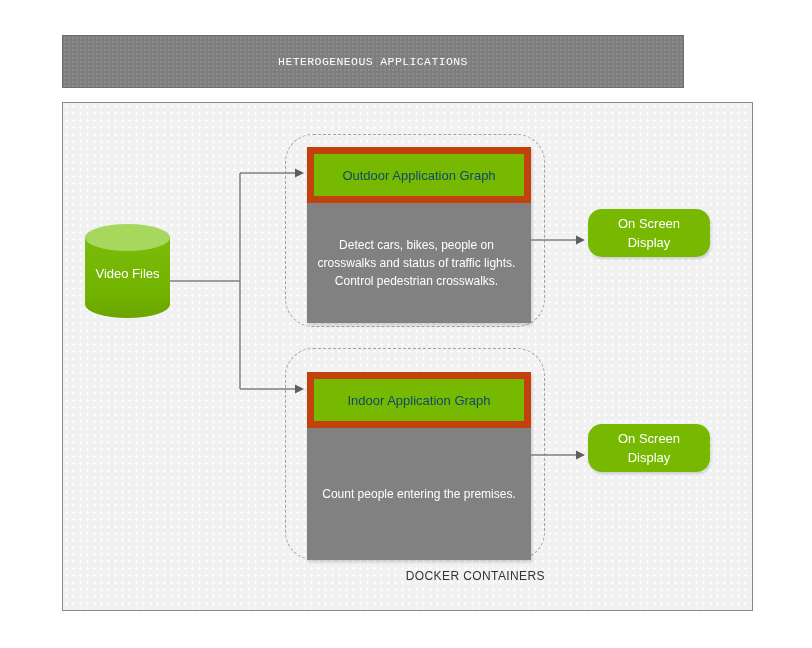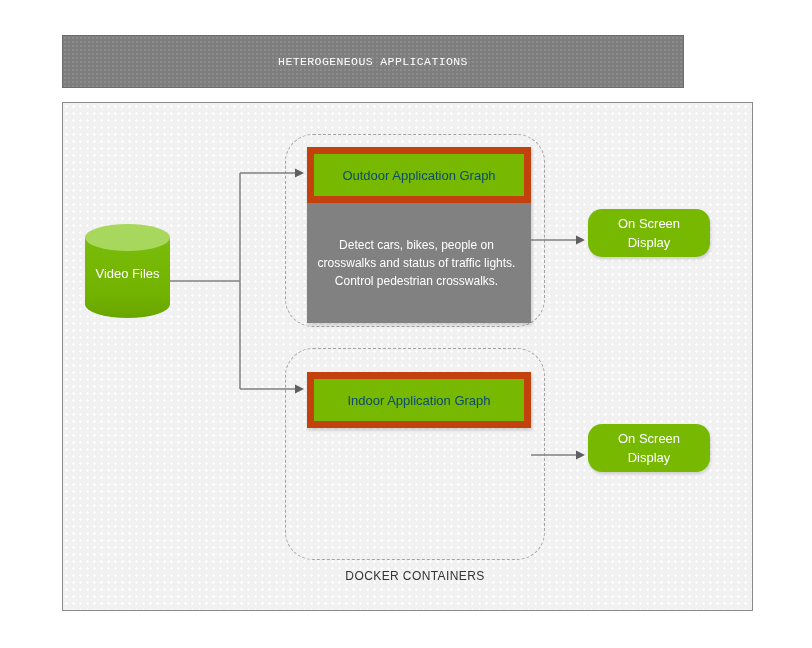--- a/index.html
+++ b/index.html
@@ -74,21 +74,21 @@
     color:#ffffff;font-size:13px;line-height:1.5;text-align:center;
     padding:0 18px;box-sizing:content-box;
     box-shadow:1px 2px 3px rgba(0,0,0,0.15);
     padding:0;
   }
   .osd-inner{width:80px;}
   .osd-1{top:209px;}
   .osd-2{top:424px;}
   
   .docker-label{
-    position:absolute;left:285px;top:569px;width:260px;text-align:center;
+    position:absolute;left:285px;top:569px;width:260px;text-align:right;
     color:#333333;font-size:12px;letter-spacing:0.4px;
   }
   
   .connectors{position:absolute;left:0;top:0;width:812px;height:648px;pointer-events:none;}
 </style>
 </head>
 <body>
 
 <div class="page">
 
@@ -112,20 +112,23 @@
     <div class="card-body body-outdoor">
       <span>Detect cars, bikes, people on crosswalks and status of traffic lights. Control pedestrian crosswalks.</span>
     </div>
   </div>
 
   <div class="dashed-group dashed-indoor"></div>
   <div class="app-card card-indoor">
     <div class="card-header">
       <span>Indoor Application Graph</span>
     </div>
+    <div class="card-body body-indoor">
+      <span>Count people entering the premises.</span>
+    </div>
   </div>
 
   <div class="osd osd-1">
     <div class="osd-inner">On Screen Display</div>
   </div>
   <div class="osd osd-2">
     <div class="osd-inner">On Screen Display</div>
   </div>
 
   <div class="docker-label">DOCKER CONTAINERS</div>

